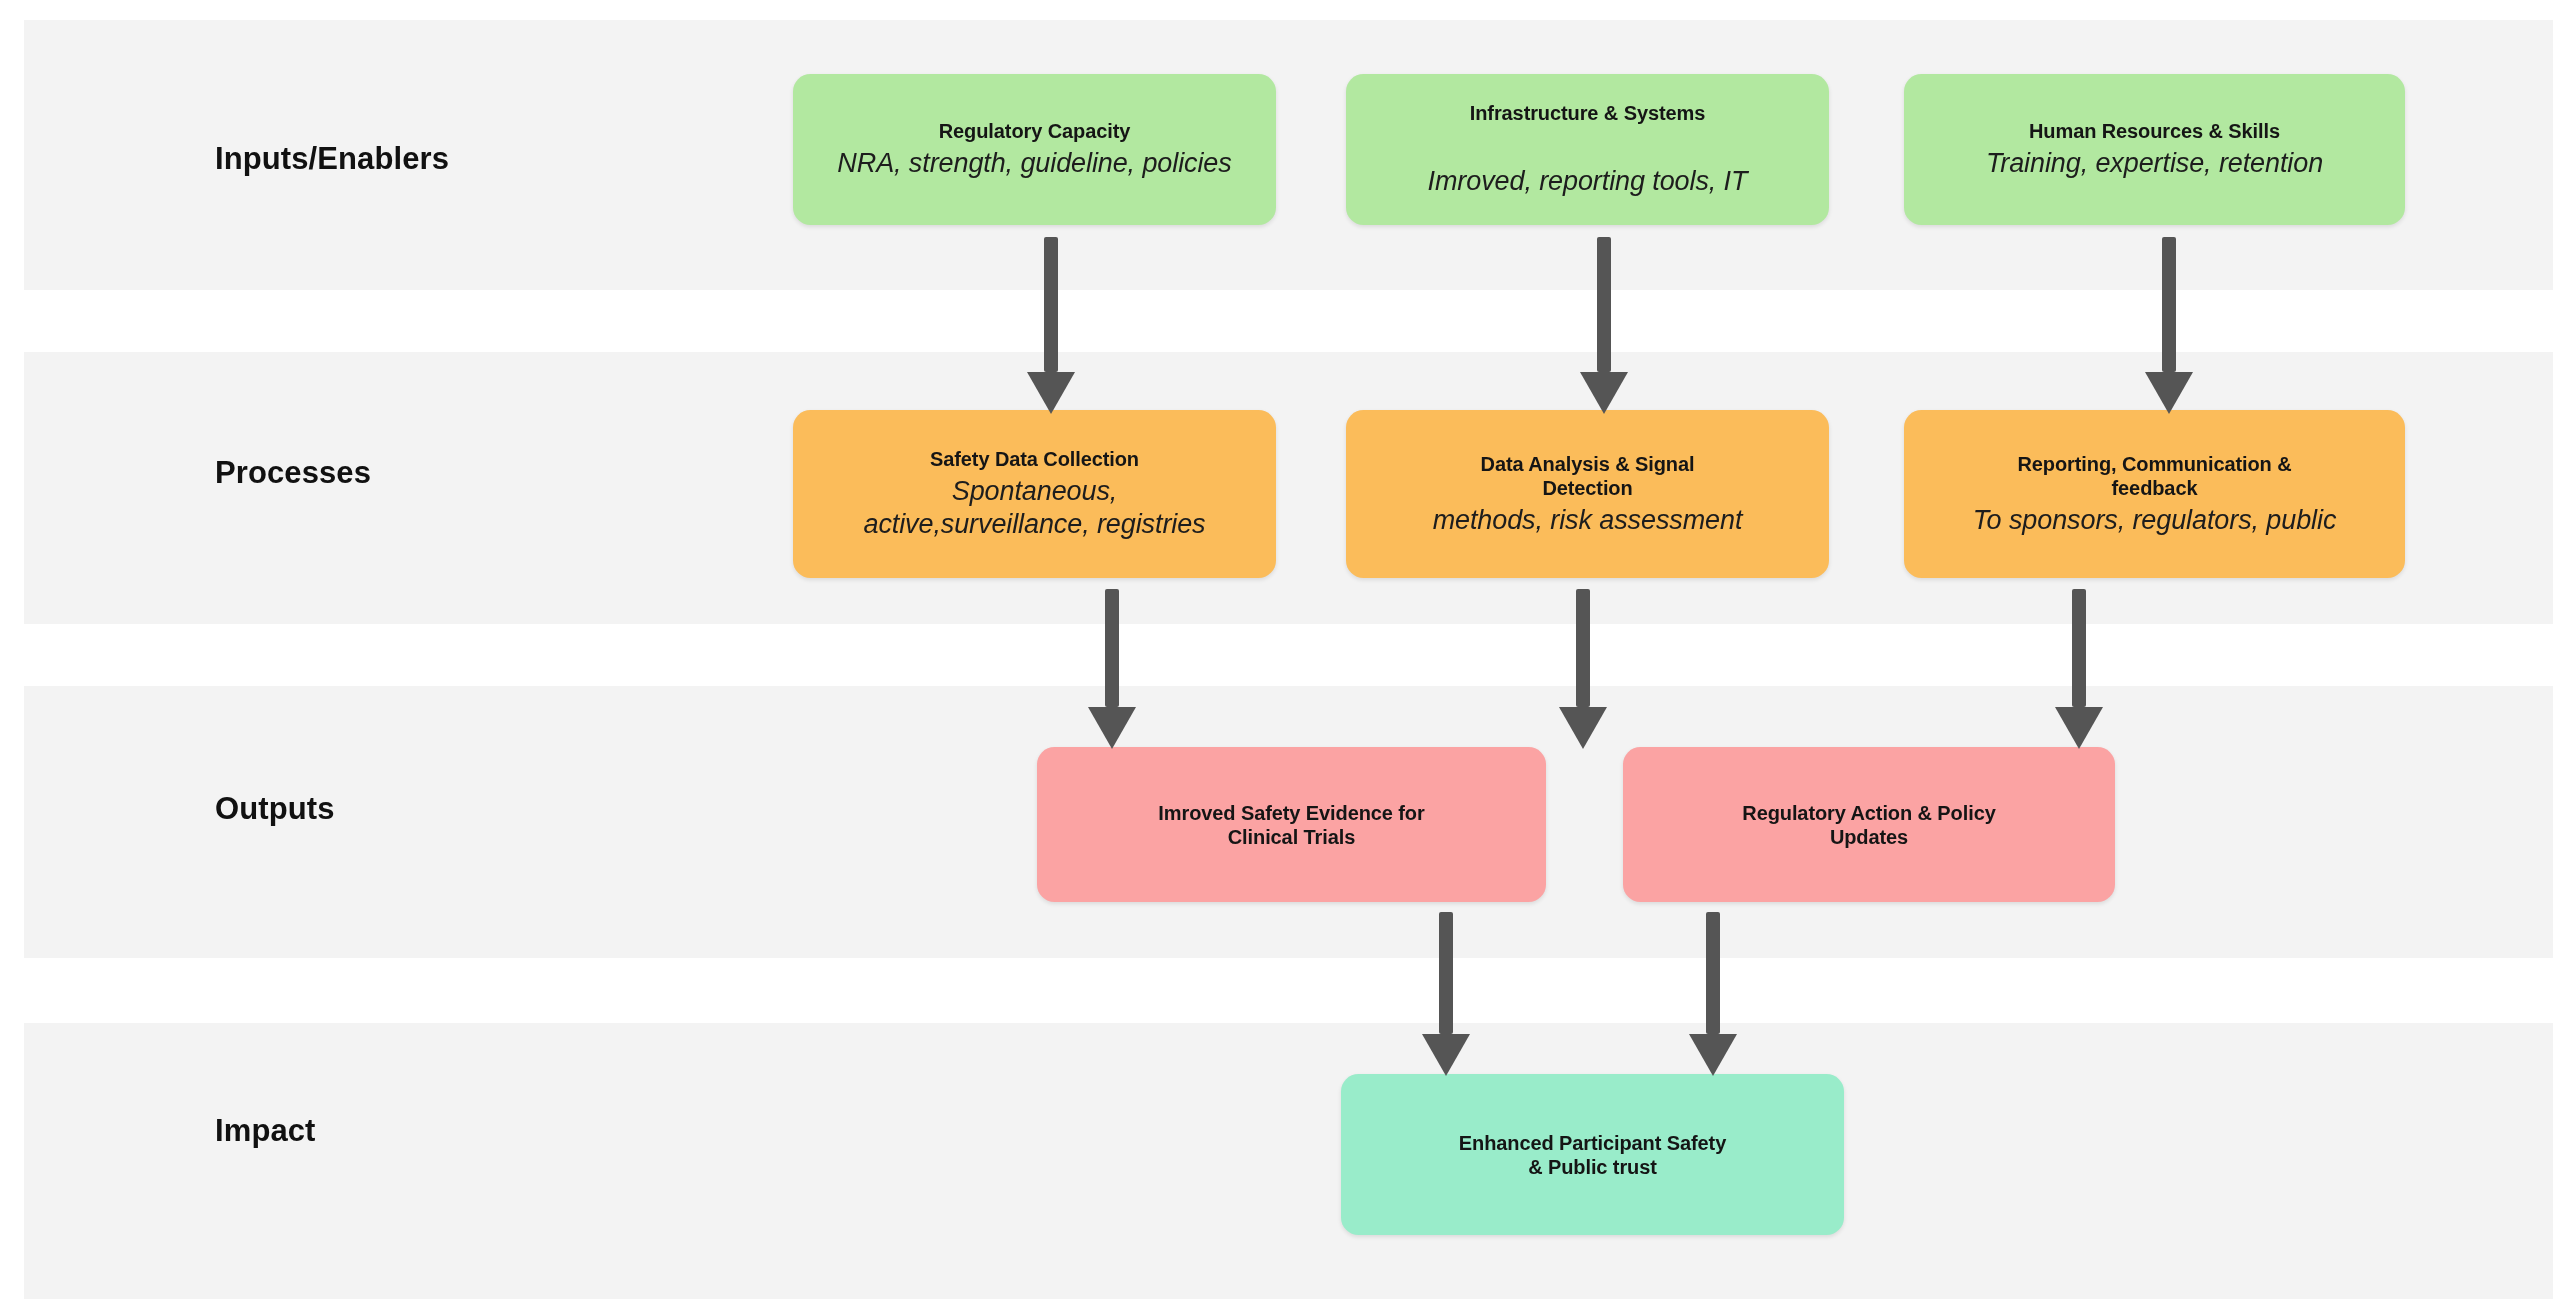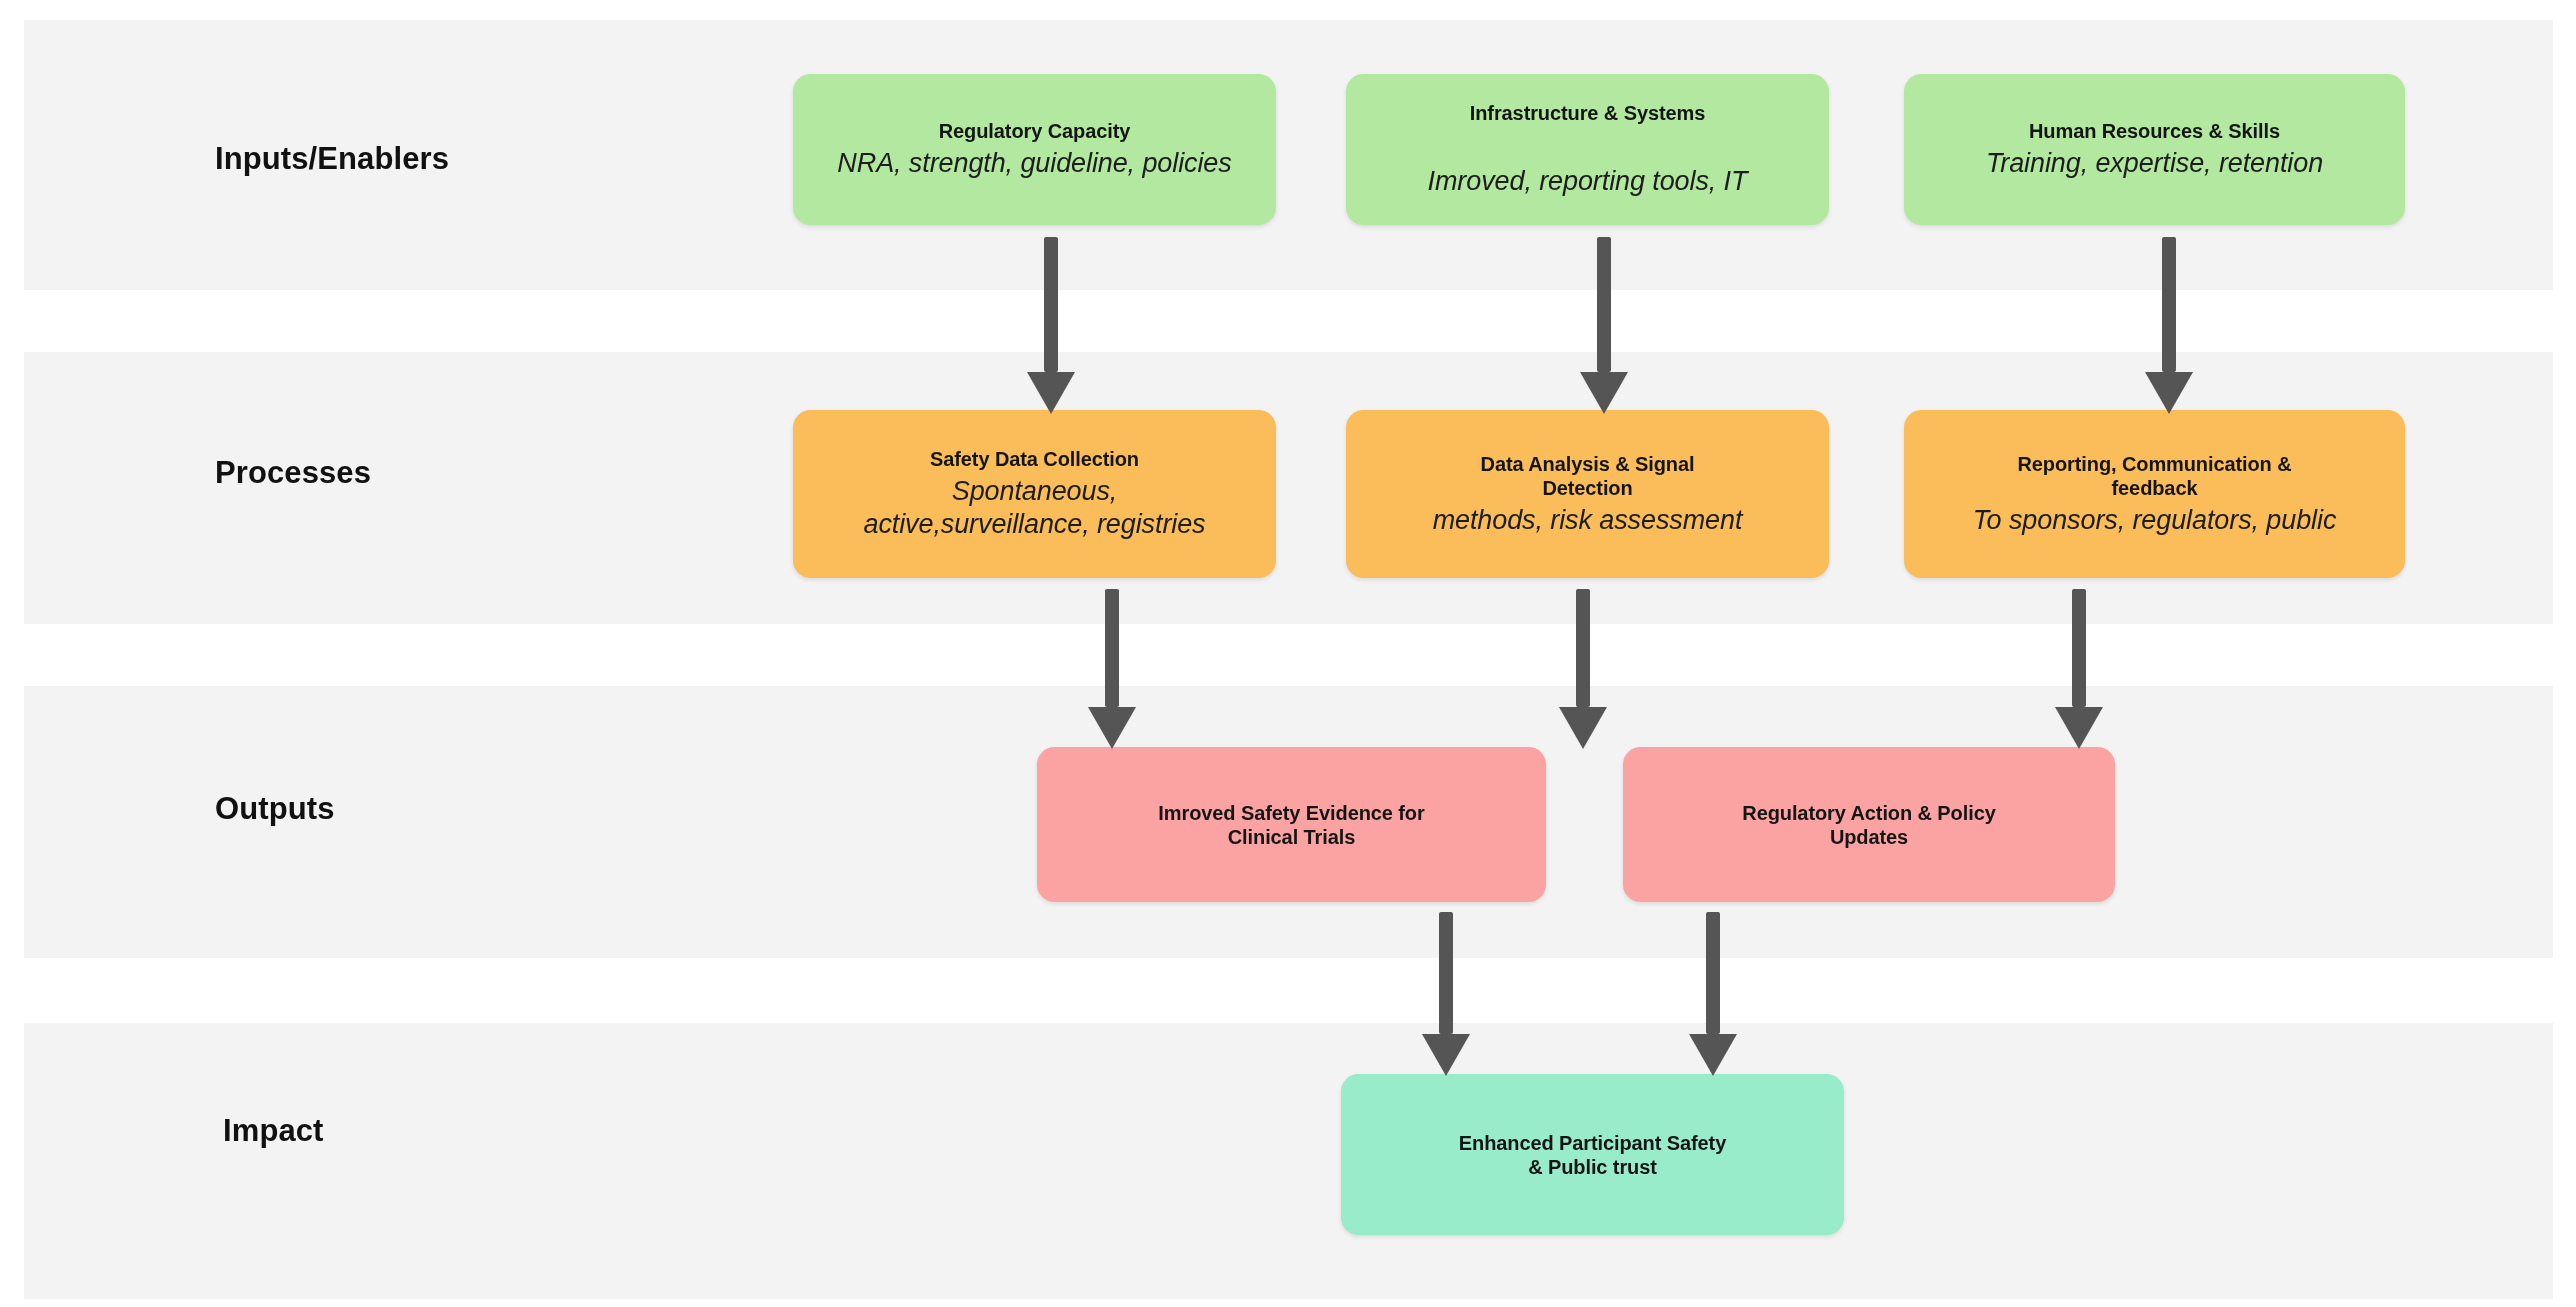--- a/index.html
+++ b/index.html
@@ -27,21 +27,21 @@
     font-size:31px;
     font-weight:700;
     color:#111111;
     letter-spacing:0.1px;
     white-space:nowrap;
     line-height:1;
   }
   .lane-label-1{top:143px;}
   .lane-label-2{top:457px;}
   .lane-label-3{top:793px;}
-  .lane-label-4{top:1115px;margin-left:8px;}
+  .lane-label-4{top:1115px;}
 
   
   .node{
     position:absolute;
     border-radius:17.5px;
     box-sizing:border-box;
     display:flex;
     flex-direction:column;
     align-items:center;
     justify-content:center;

